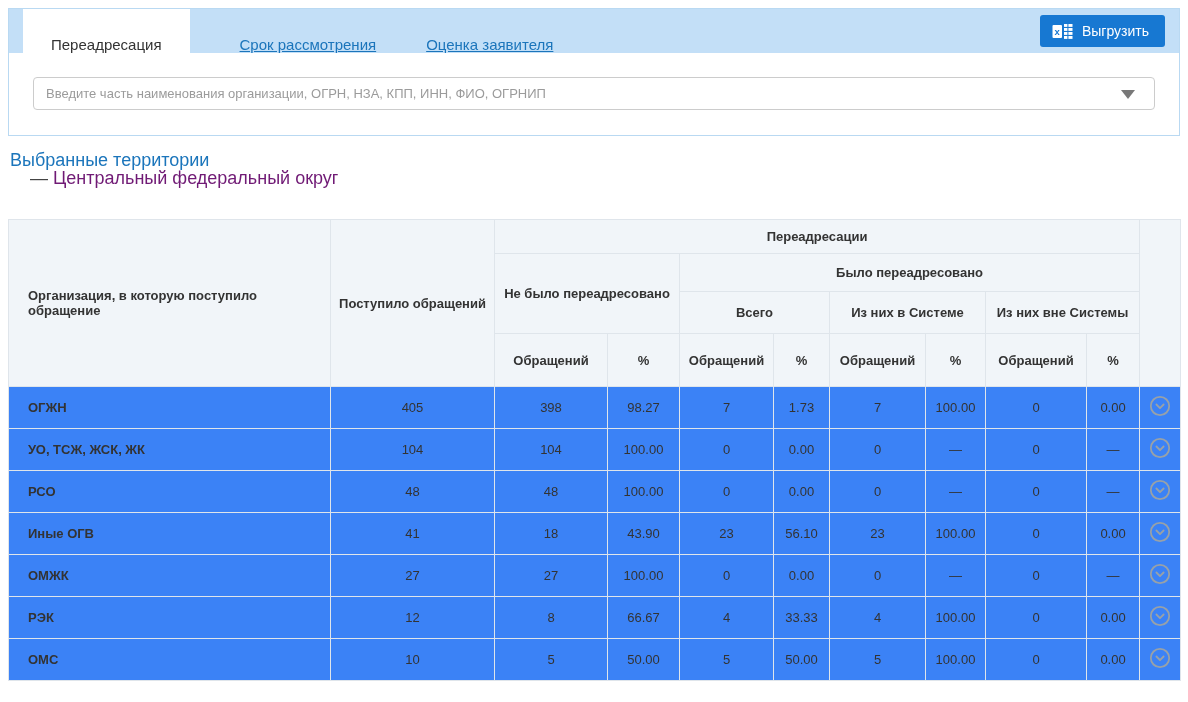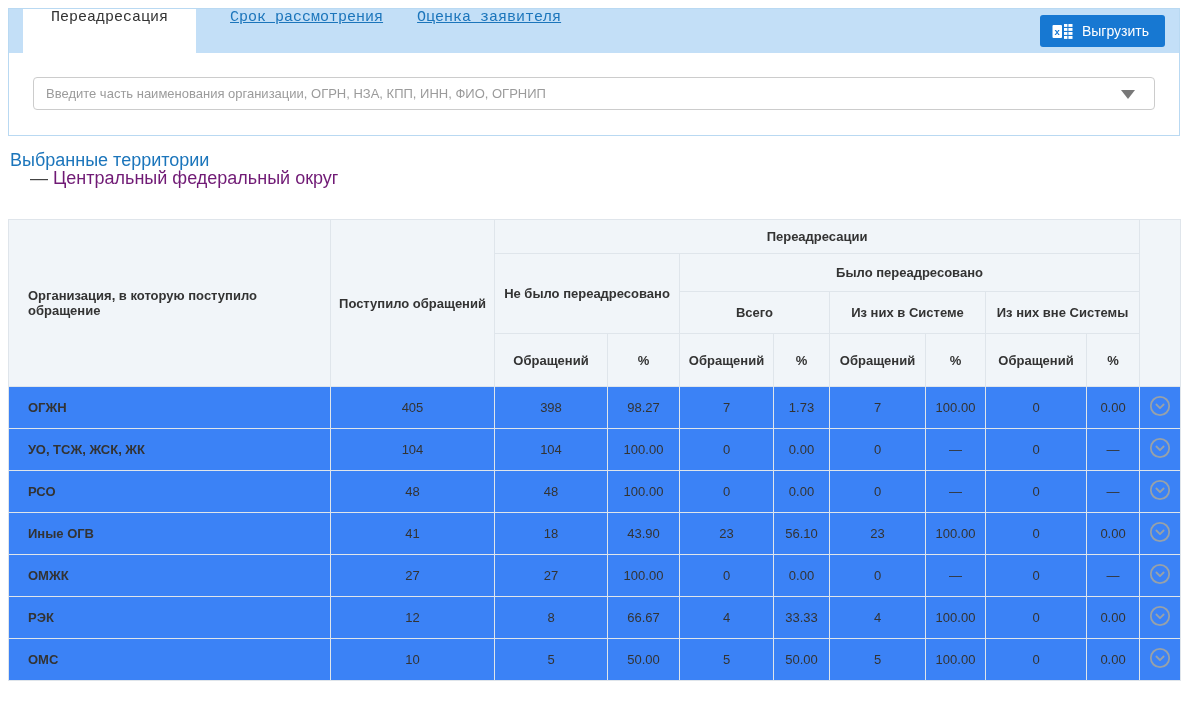--- a/index.html
+++ b/index.html
@@ -19,36 +19,35 @@
   }
   .tabbar {
     background: #c3dff7;
     height: 44px;
     display: flex;
     align-items: stretch;
     position: relative;
   }
   .tab {
     display: flex;
-    align-items: flex-start;
+    align-items: flex-end;
     font-size: 15px;
     cursor: pointer;
-    font-family: Liberation Mono, monospace;
   }
   .tab.active {
     background: #ffffff;
     color: #333333;
     padding: 0 28px;
     margin-left: 14px;
   }
   .tab.link {
     color: #1b75bb;
     text-decoration: underline;
     padding: 0;
-    margin-left: 34px;
+    margin-left: 50px;
     background: transparent;
   }
   .export-btn {
     position: absolute;
     right: 14px;
     top: 6px;
     height: 32px;
     background: #1778d2;
     border: none;
     border-radius: 3px;

